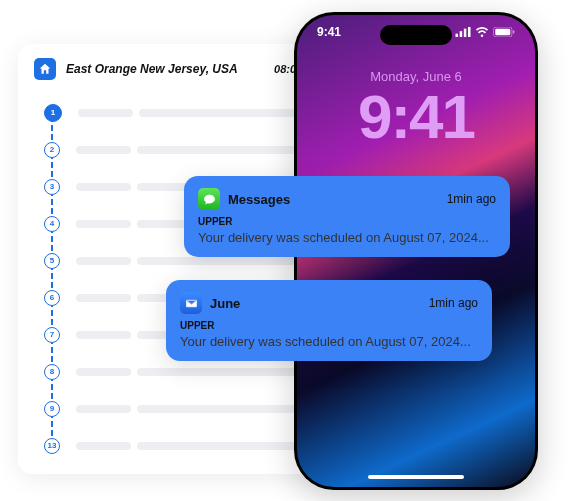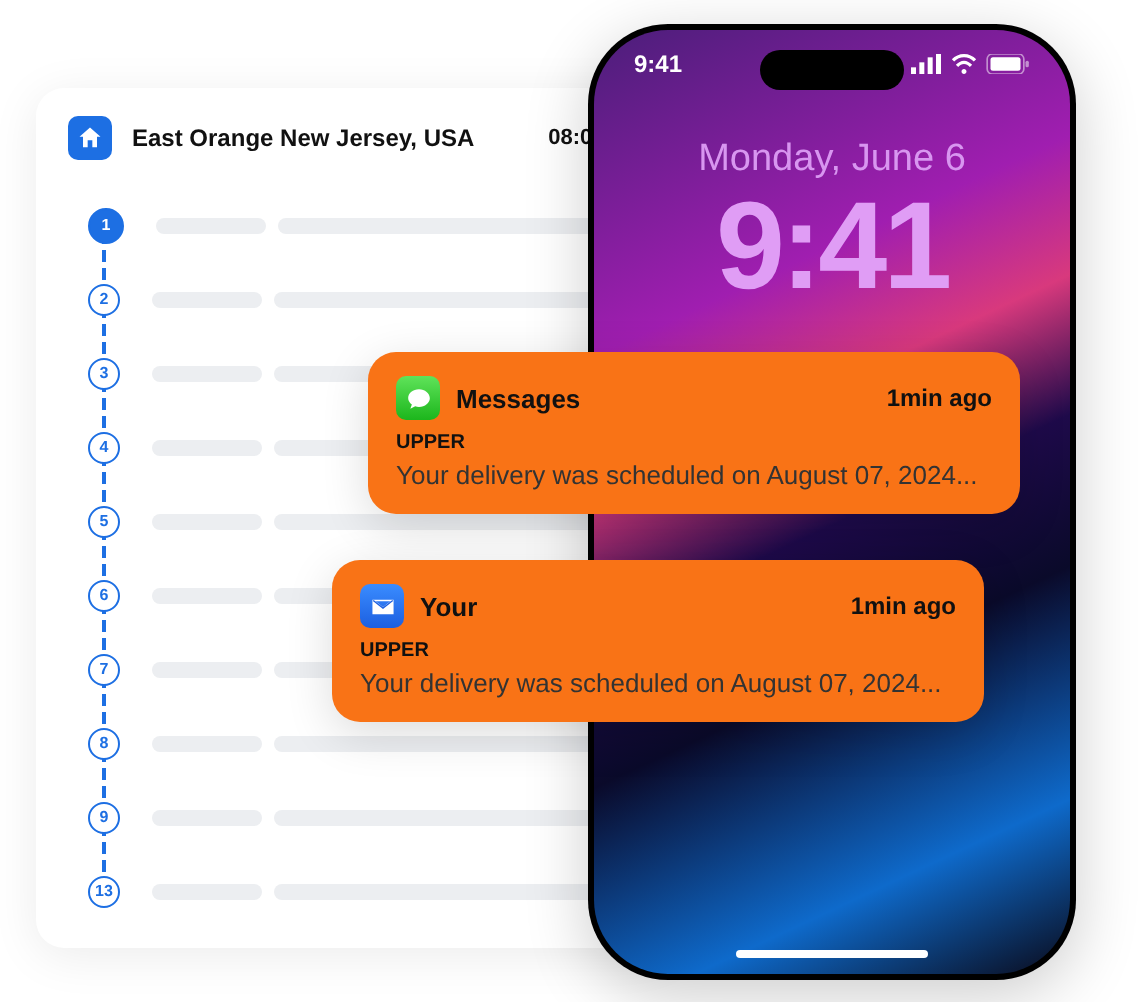--- a/index.html
+++ b/index.html
@@ -21,20 +21,21 @@
     height: 430px;
     background: #fff;
     border-radius: 14px;
     box-shadow: 0 4px 24px rgba(0,0,0,0.08);
     padding: 14px 16px;
   }
   .route-header {
     display: flex;
     align-items: center;
     margin-bottom: 14px;
+    font-style: italic;
   }
   .home-icon {
     width: 22px;
     height: 22px;
     background: #1d6fe3;
     border-radius: 5px;
     display: flex;
     align-items: center;
     justify-content: center;
     margin-right: 10px;
@@ -148,21 +149,21 @@
   .status-right {
     display: flex;
     align-items: center;
     gap: 4px;
   }
   .status-right svg { height: 10px; }
   .lock-date {
     text-align: center;
     margin-top: 54px;
     color: #d896f0;
-    font-size: 19px;
+    font-size: 13px;
     font-weight: 500;
   }
   .lock-time {
     text-align: center;
     color: #e09df5;
     font-size: 62px;
     font-weight: 700;
     line-height: 1;
     margin-top: 2px;
     letter-spacing: -2px;
@@ -174,21 +175,21 @@
     transform: translateX(-50%);
     width: 96px;
     height: 4px;
     background: #fff;
     border-radius: 3px;
   }
 
   
   .notif {
     position: absolute;
-    background: #f97316;
+    background: #3b82f6;
     border-radius: 14px;
     box-shadow: 0 6px 24px rgba(0,0,0,0.14);
     padding: 12px 14px;
     width: 326px;
   }
   .notif.n1 { left: 184px; top: 176px; }
   .notif.n2 { left: 166px; top: 280px; }
   .notif-head {
     display: flex;
     align-items: center;
@@ -208,21 +209,21 @@
   .notif-icon.email { background: linear-gradient(#3a8cff, #1c5fe0); }
   .notif-icon svg { width: 13px; height: 13px; }
   .notif-app {
     font-size: 13px;
     font-weight: 600;
     color: #111;
     flex: 1;
   }
   .notif-time {
     font-size: 12px;
-    font-weight: 700;
+    font-weight: 400;
     color: #111;
   }
   .notif-title {
     font-size: 10px;
     font-weight: 700;
     color: #111;
     margin-bottom: 3px;
   }
   .notif-body {
     font-size: 13px;
@@ -351,18 +352,18 @@
 </div>
 
 <div class="notif n2">
   <div class="notif-head">
     <div class="notif-icon email">
       <svg viewBox="0 0 24 24" fill="#fff">
           <path d="M3 6h18v12H3z M3 6l9 7 9-7" stroke="#fff" stroke-width="1.5" fill="#fff"></path>
           <path d="M3 6l9 7 9-7" fill="none" stroke="#1c5fe0" stroke-width="1.2"></path>
         </svg>
     </div>
-    <div class="notif-app">Your</div>
+    <div class="notif-app">June</div>
     <div class="notif-time">1min ago</div>
   </div>
   <div class="notif-title">UPPER</div>
   <div class="notif-body">Your delivery was scheduled on August 07, 2024...</div>
 </div>
 
 </body></html>

